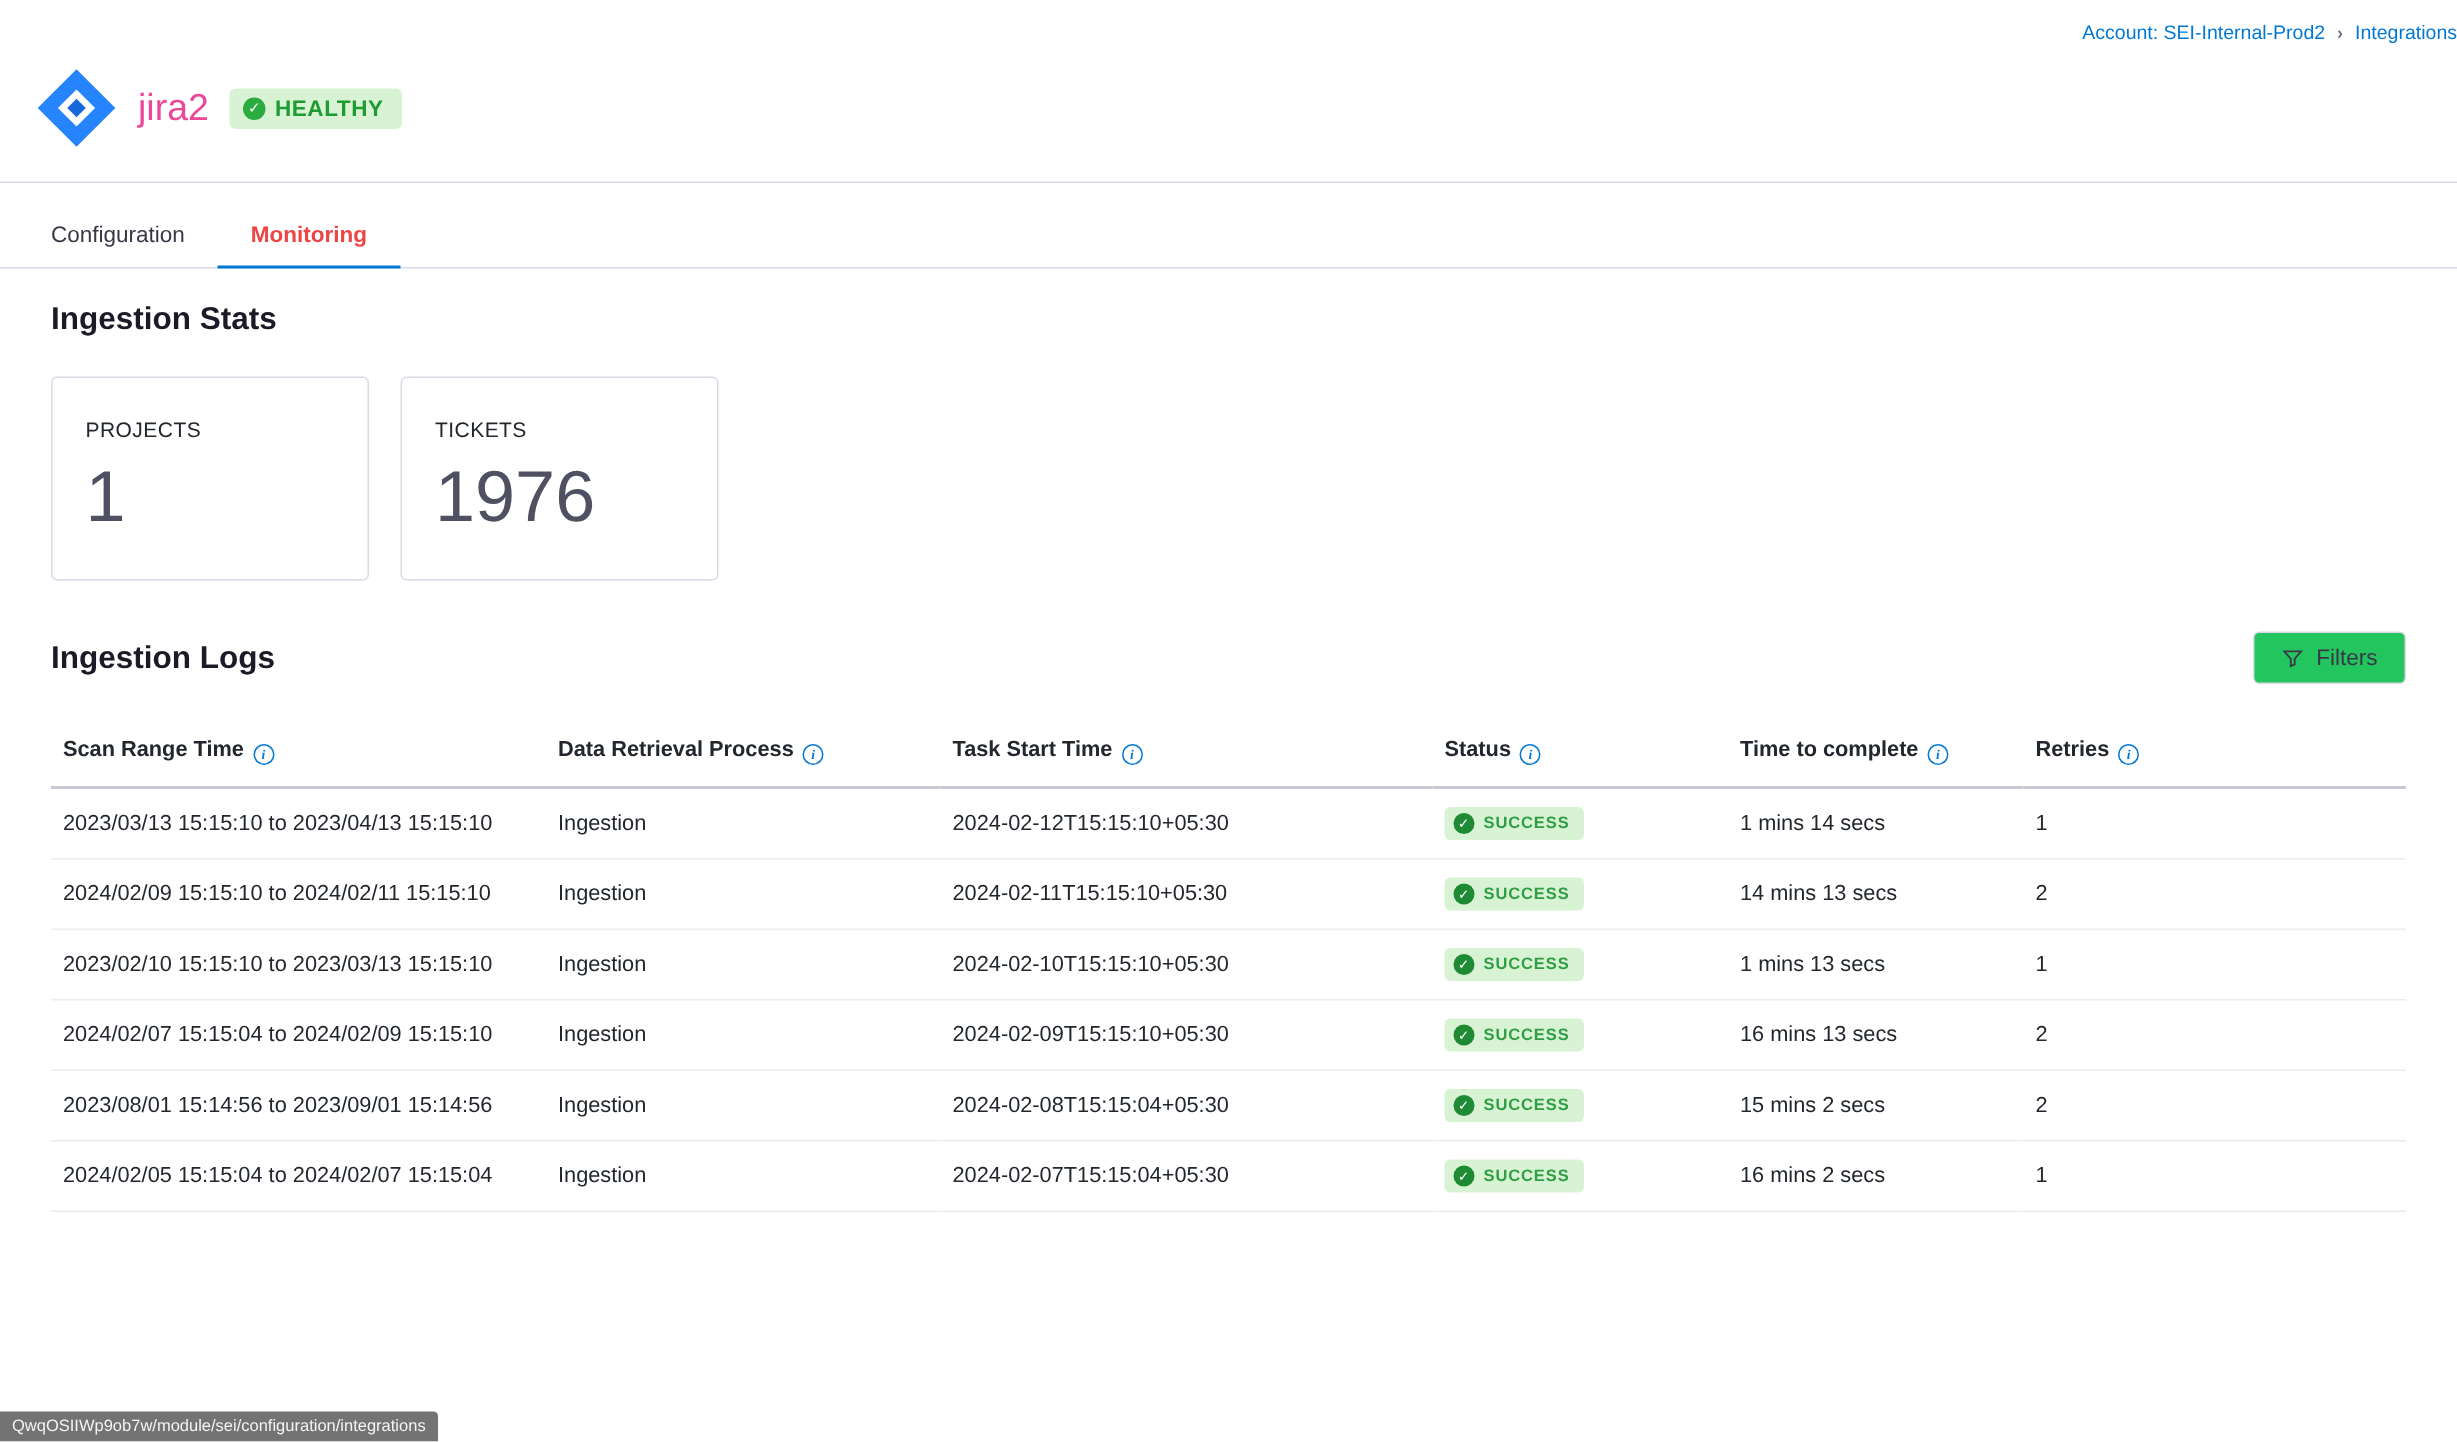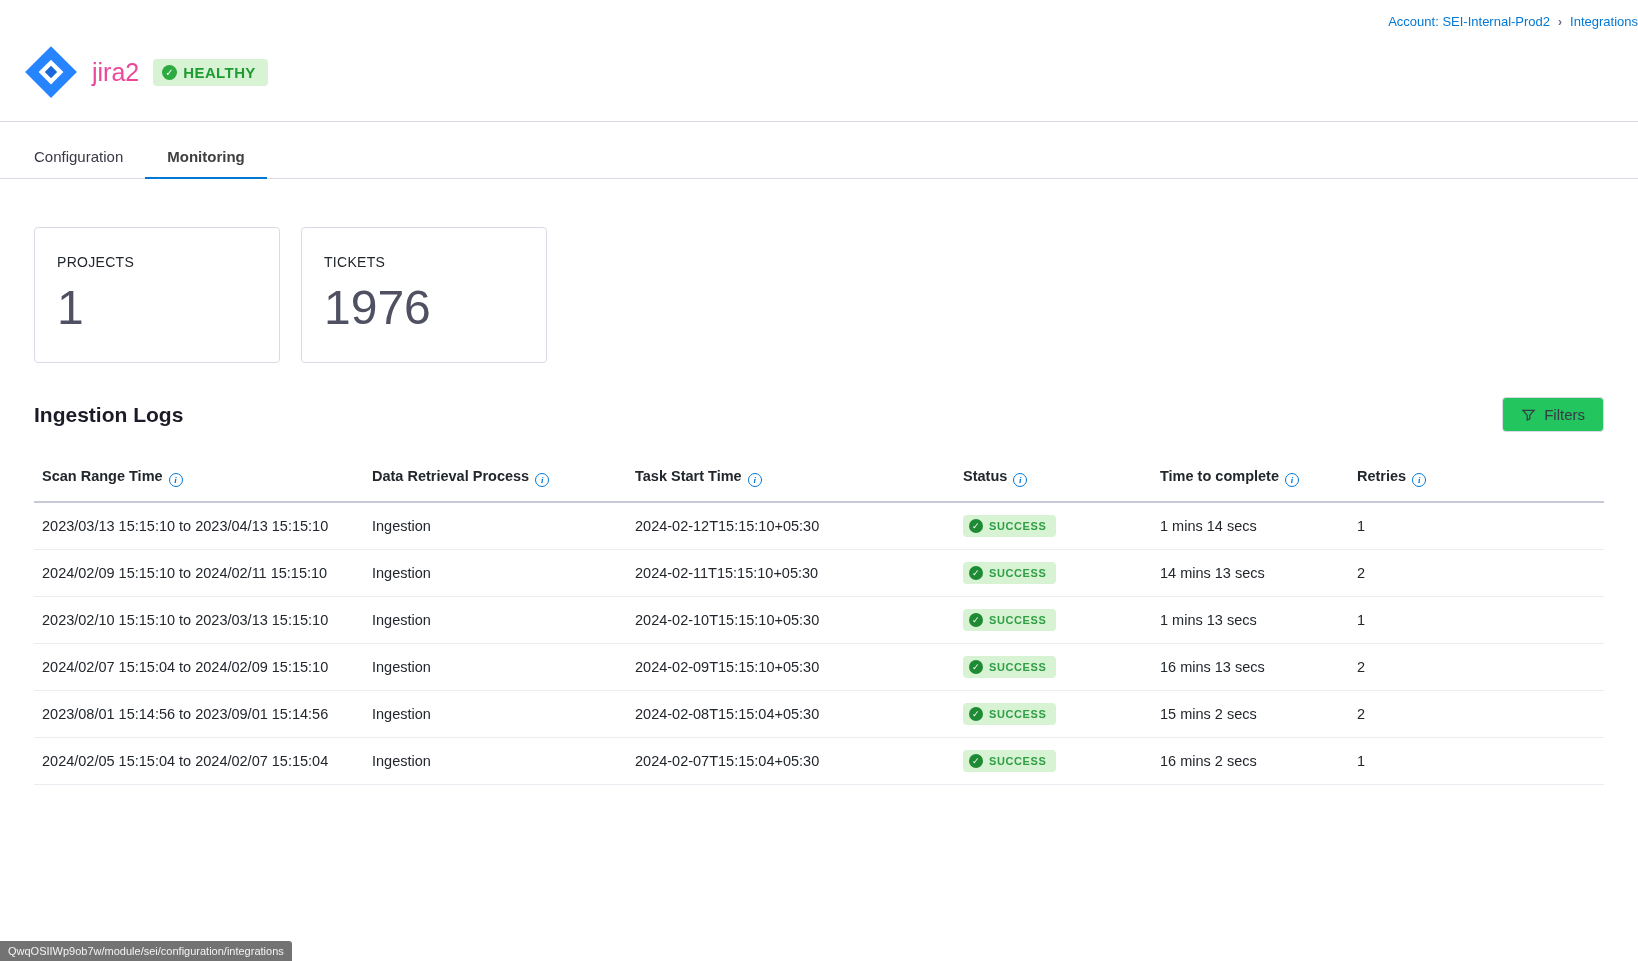--- a/index.html
+++ b/index.html
@@ -31,33 +31,33 @@
   }
   .header-divider { border:none; border-top:1px solid #d9dae5; margin-top:22px; }
 
   
   .tabs-bar { display:flex; padding-left:12px; border-bottom:1px solid #d9dae5; margin-top:16px; }
   .tab {
     padding:10px 22px 13px 22px; font-size:15px; cursor:pointer;
     color:#383946; position:relative; background:none; border:none;
     font-family:inherit;
   }
-  .tab.active { color:#404040; font-weight:bold; }
+  .tab.active { color:#ef4444; font-weight:bold; }
   .tab.active::after {
     content:""; position:absolute; left:0; right:0; bottom:-1px;
     height:2px; background:#0278d5;
   }
 
   
   .content { padding:22px 34px 0 34px; }
   .section-title { font-size:21px; font-weight:bold; color:#1b1b28; }
 
   .stat-cards { display:flex; gap:21px; margin-top:26px; }
   .stat-card {
-    width:246px; height:136px; border:1px solid #d9dae5; border-radius:4px;
+    width:212px; height:136px; border:1px solid #d9dae5; border-radius:4px;
     padding:26px 0 0 22px; background:#fff;
   }
   .stat-label { font-size:14px; color:#22272d; letter-spacing:.3px; }
   .stat-value { font-size:48px; color:#4f5162; margin-top:10px; font-weight:400; }
 
   .logs-header { display:flex; align-items:center; justify-content:space-between; margin-top:34px; }
   .filters-btn {
     display:inline-flex; align-items:center; gap:8px;
     background:#22c55e; border:1px solid #d9dae5; border-radius:4px;
     padding:8px 18px; font-size:15px; color:#383946; cursor:pointer;
@@ -127,20 +127,21 @@
 
 <hr class="header-divider">
 
 <div class="tabs-bar">
   <button class="tab">Configuration</button>
   <button class="tab active">Monitoring</button>
 </div>
 
 <div class="content">
 
+  <h2 class="section-title">Ingestion Stats</h2>
 
   <div class="stat-cards">
     <div class="stat-card">
       <div class="stat-label">PROJECTS</div>
       <div class="stat-value">1</div>
     </div>
     <div class="stat-card">
       <div class="stat-label">TICKETS</div>
       <div class="stat-value">1976</div>
     </div>

